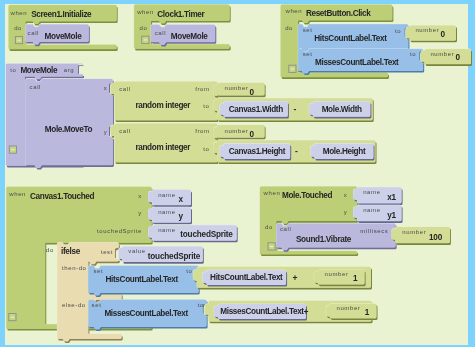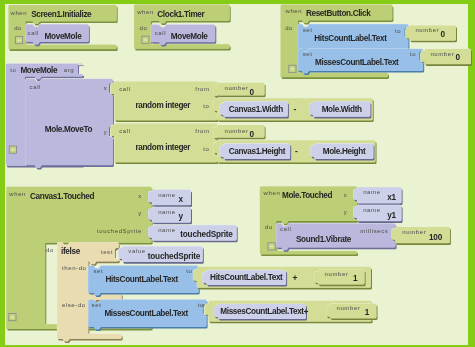--- a/index.html
+++ b/index.html
@@ -1,17 +1,17 @@
 <!DOCTYPE html>
 <html><head>
 <meta charset="utf-8">
 <title>Blocks Editor</title>
 <style>
   html,body{margin:0;padding:0;background:#ffffff;}
-  #stage{position:relative;width:475px;height:347px;overflow:hidden;background:#84cc16;
+  #stage{position:relative;width:475px;height:347px;overflow:hidden;background:#7dd3fc;
          font-family:"Liberation Sans",sans-serif;}
   #workspace{position:absolute;left:5px;top:4px;width:463px;height:341px;background:#e9f2d1;}
   svg#blocks{position:absolute;left:0;top:0;}
   .t-title{font-family:"Liberation Sans",sans-serif;font-weight:bold;font-size:8.2px;
            letter-spacing:-0.35px;fill:#262626;}
   .t-kw{font-family:"Liberation Sans",sans-serif;font-weight:normal;font-size:6px;
         fill:#4a4a4a;letter-spacing:.6px;}
   .t-num{font-family:"Liberation Sans",sans-serif;font-weight:bold;font-size:8.2px;
          letter-spacing:-0.2px;fill:#262626;}
   .t-op{font-family:"Liberation Sans",sans-serif;font-weight:bold;font-size:8.5px;fill:#262626;}

